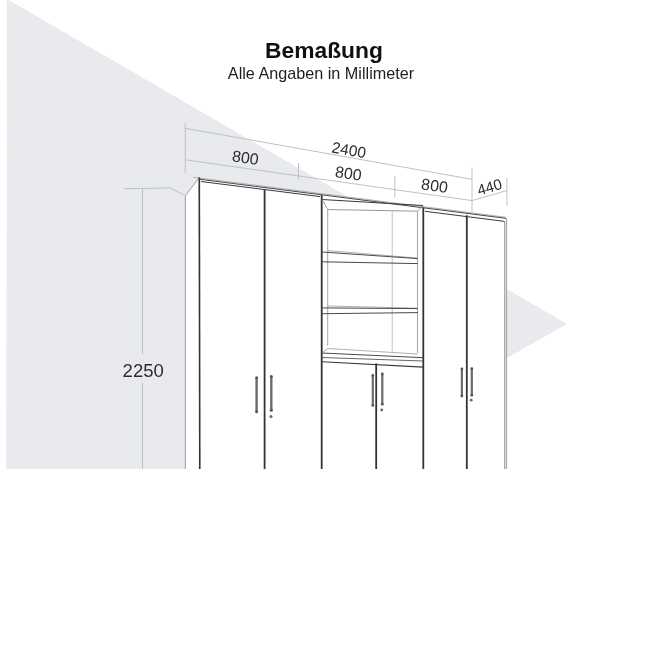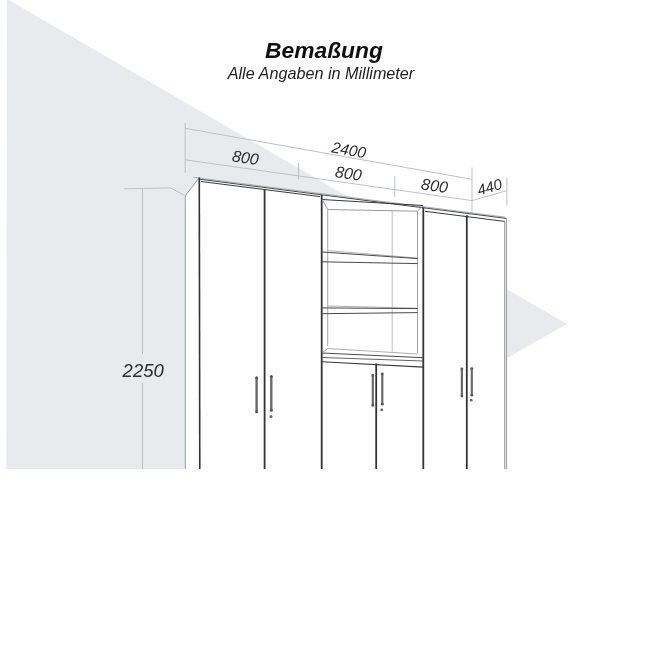--- a/index.html
+++ b/index.html
@@ -1,17 +1,17 @@
 <!DOCTYPE html>
 <html><head>
 <meta charset="utf-8">
 <style>
   html,body{margin:0;padding:0;background:#ffffff;}
   #stage{position:relative;width:650px;height:469px;overflow:hidden;background:#ffffff;
-         font-family:"Liberation Sans", sans-serif;font-style:italic;}
+         font-family:"Liberation Sans", sans-serif;}
   svg{position:absolute;left:0;top:0;}
   text{font-family:"Liberation Sans", sans-serif;}
 </style>
 </head>
 <body>
 <div id="stage">
 <svg width="650" height="650" viewBox="0 0 650 650">
 
   <polygon points="7,-1 567,324 188,538.5 6,649" fill="#e8eaee"></polygon>
 

